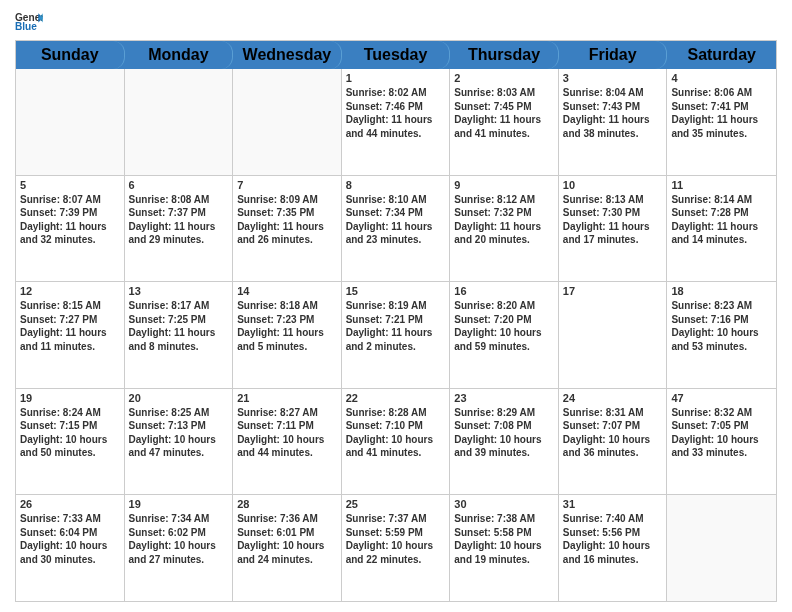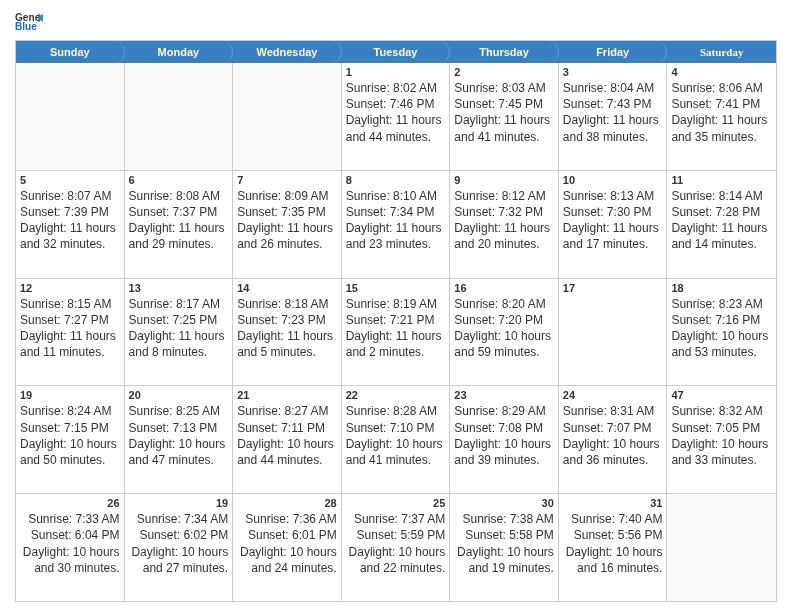--- a/index.html
+++ b/index.html
@@ -49,60 +49,61 @@
       border: 1px solid #ccc;
       display: flex;
       flex-direction: column;
     }
     .cal-header {
       display: grid;
       grid-template-columns: repeat(7, 1fr);
       background: #3a7fc1;
     }
     .cal-header-cell {
-      color: #fef9c3;
-      font-size: 11px;
+      color: #000000;
+      font-size: 16px;
       font-weight: bold;
       padding: 5px 4px;
       text-align: center;
       border-right: 1px solid #5a9fd4;
       border-radius: 12px;
     }
-    .cal-header-cell:last-child { border-right: none; font-family: Liberation Serif, serif; }
+    .cal-header-cell:last-child { border-right: none; }
     .cal-body {
       flex: 1;
       display: flex;
       flex-direction: column;
     }
     .cal-row {
       display: grid;
       grid-template-columns: repeat(7, 1fr);
       flex: 1;
       border-bottom: 1px solid #ccc;
     }
-    .cal-row:last-child { border-bottom: none; text-align: right; }
+    .cal-row:last-child { border-bottom: none; }
     .cal-cell {
       border-right: 1px solid #ccc;
       padding: 3px 4px;
       font-size: 9.5px;
       color: #333;
       vertical-align: top;
       min-height: 85px;
     }
     .cal-cell:last-child { border-right: none; }
     .cal-cell.empty { background: #f9f9f9; }
     .day-num {
       font-size: 11px;
       font-weight: bold;
       margin-bottom: 2px;
     }
     .cell-info {
-      font-size: 12px;
+      font-size: 10px;
       line-height: 1.35;
       color: #333;
+      font-weight: bold;
     }
   </style>
 </head>
 <body>
 
 <div class="page">
   <div class="header">
     <div class="logo">
       <svg class="logo-icon" viewBox="0 0 36 28">
         <text x="0" y="14" font-size="13" font-weight="bold" fill="#333">General</text>

